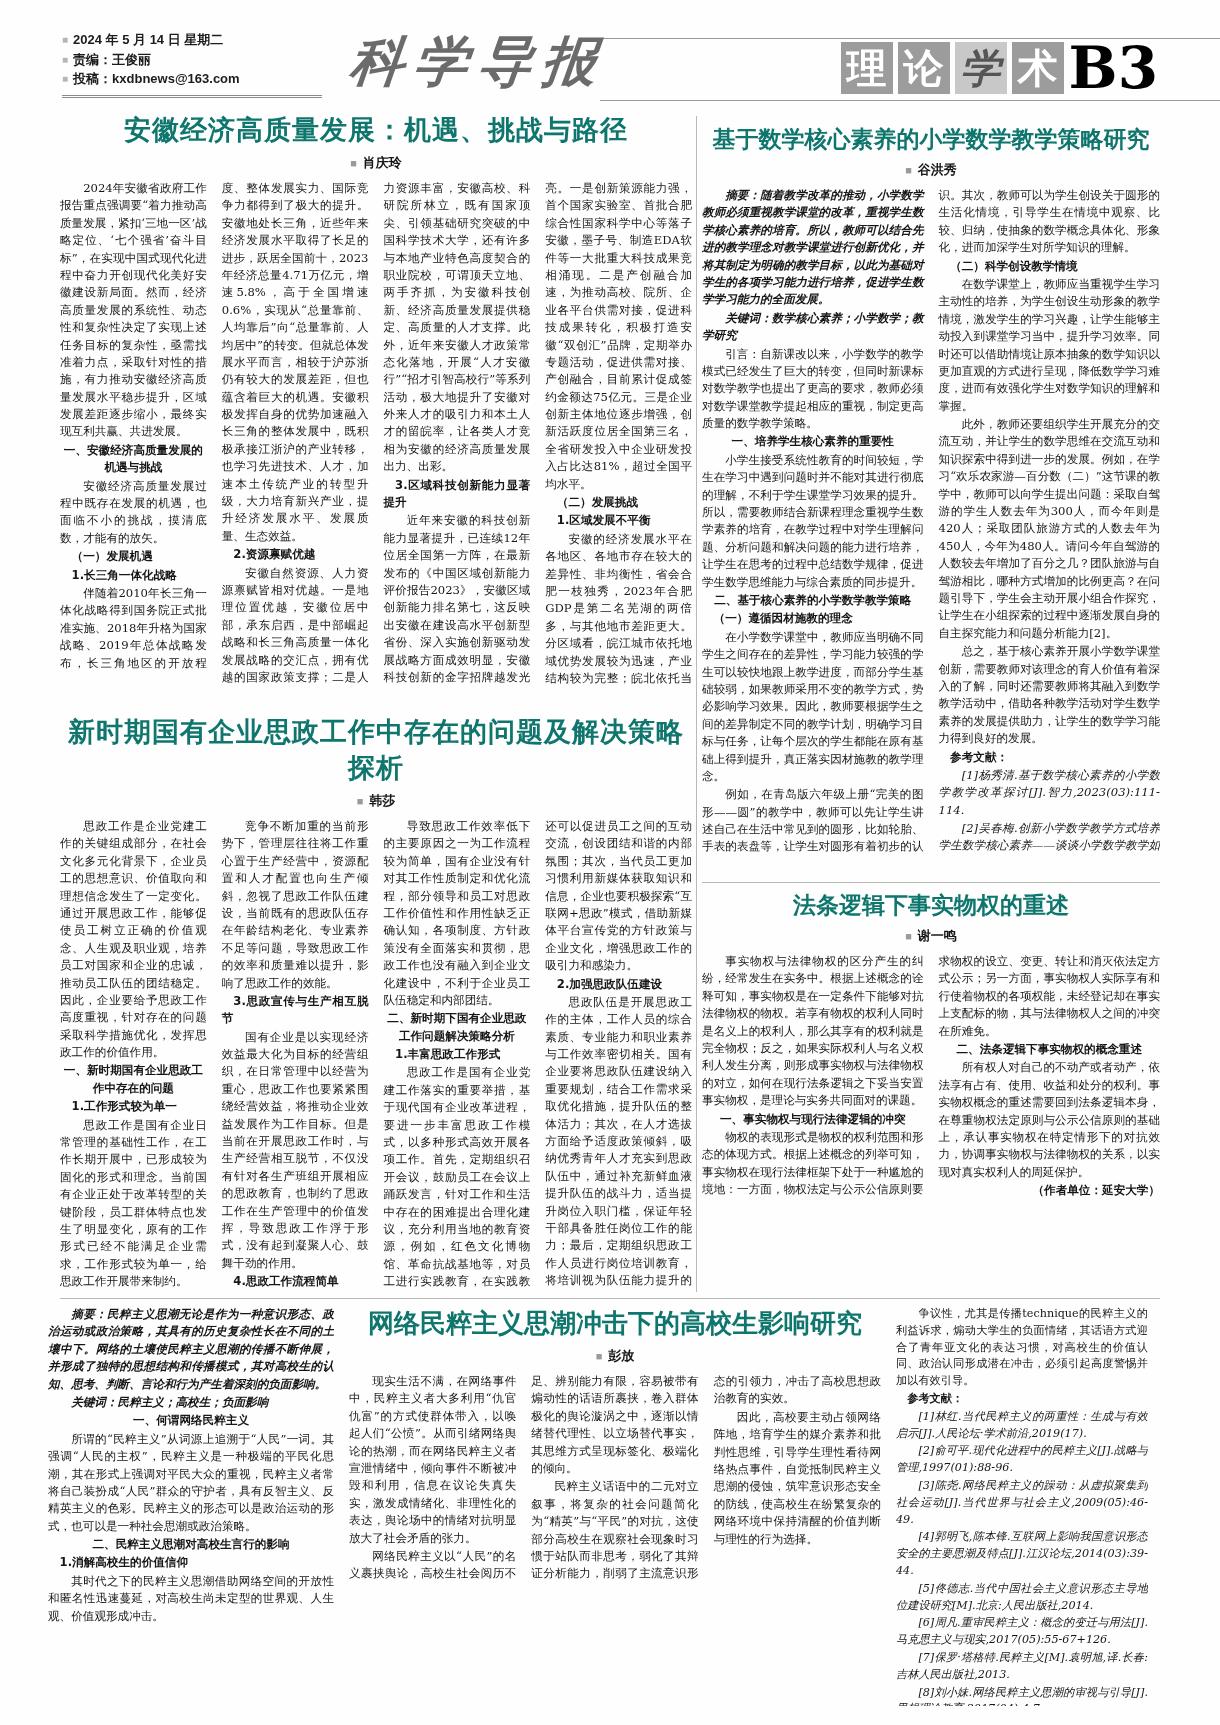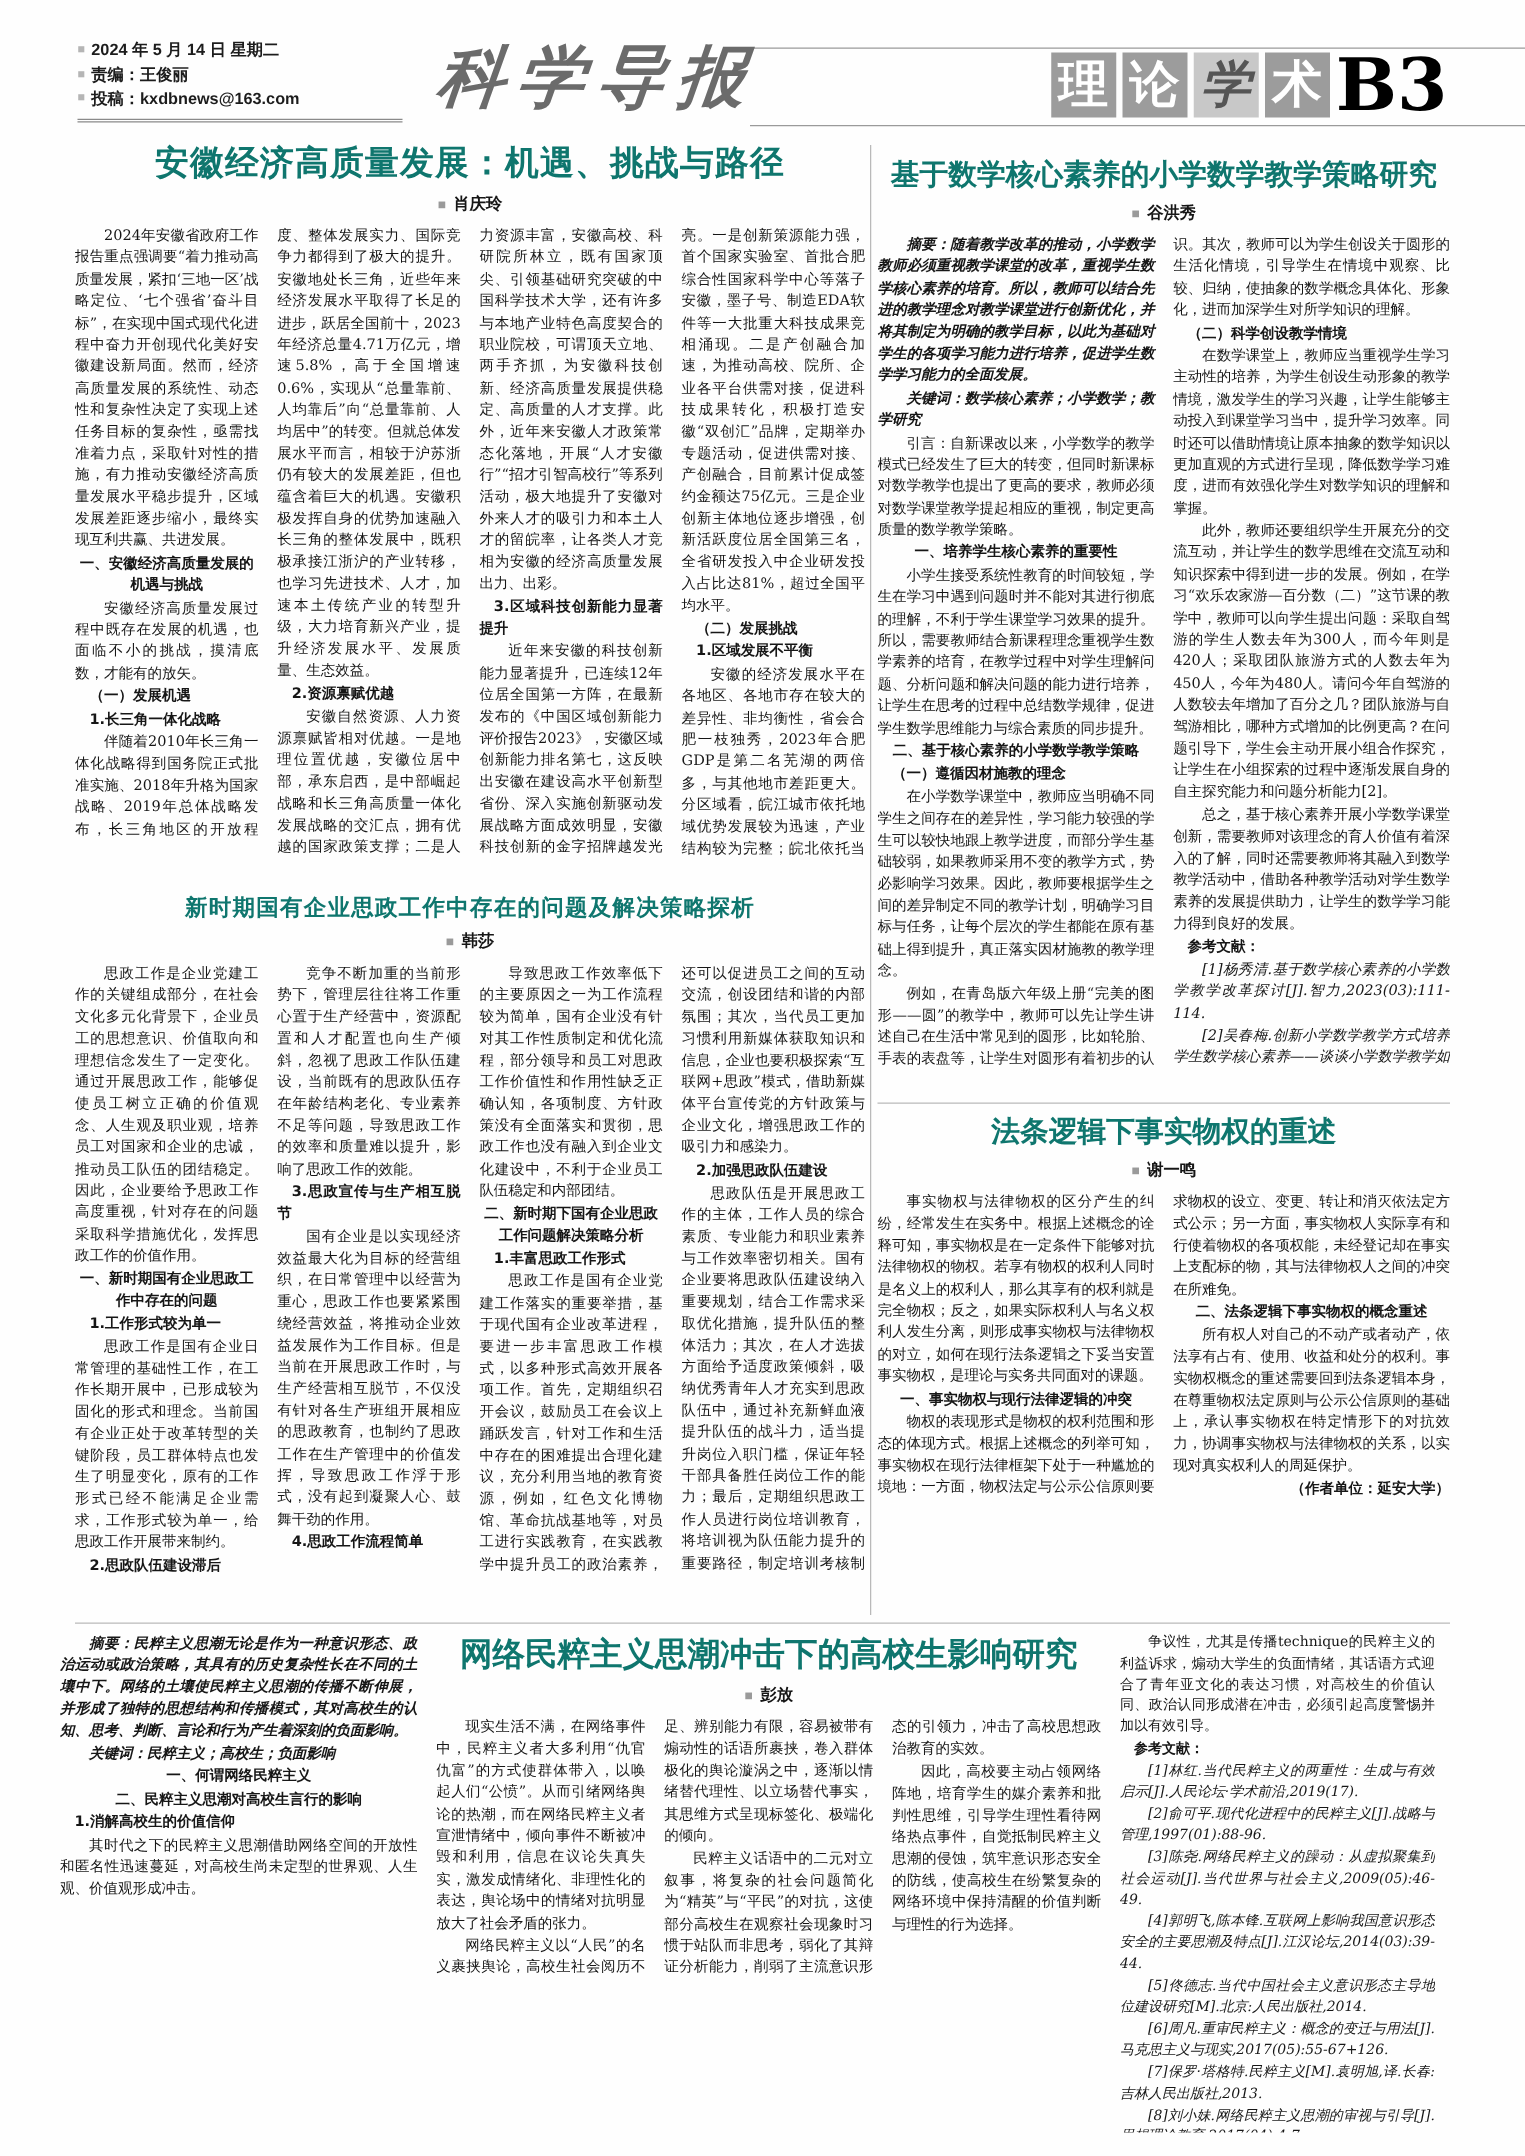--- a/index.html
+++ b/index.html
@@ -43,21 +43,21 @@
 
   #art1{left:60px;top:112px;width:632px;height:592px;}
   #art1 .a-title{font-size:27px;letter-spacing:1px;}
   #art1 .cols{height:508px;}
 
   #art2{left:702px;top:124px;width:458px;height:768px;}
   #art2 .a-title{font-size:23px;}
   #art2 .cols{height:682px;}
 
   #art3{left:60px;top:714px;width:632px;height:578px;}
-  #art3 .a-title{font-size:18px;letter-spacing:1px;}
+  #art3 .a-title{font-size:27px;letter-spacing:1px;}
   #art3 .cols{height:492px;}
 
   #art4{left:702px;top:890px;width:458px;height:402px;}
   #art4 .a-title{font-size:23px;}
   #art4 .cols{height:318px;}
 
   #art5{left:48px;top:1306px;width:1100px;height:400px;display:flex;gap:15px;}
   .a5-left{width:286px;flex:0 0 286px;font-size:11.6px;line-height:1.5;text-align:justify;overflow:hidden;}
   .a5-mid{flex:1;display:flex;flex-direction:column;overflow:hidden;}
   .a5-mid .a-title{font-size:26px;}
@@ -191,20 +191,21 @@
         <p class="t-p">所有权人对自己的不动产或者动产，依法享有占有、使用、收益和处分的权利。事实物权概念的重述需要回到法条逻辑本身，在尊重物权法定原则与公示公信原则的基础上，承认事实物权在特定情形下的对抗效力，协调事实物权与法律物权的关系，以实现对真实权利人的周延保护。</p>
         <p class="t-src">（作者单位：延安大学）</p>
       </div>
   </article>
 
   <article class="art" id="art5">
     <div class="a5-left">
         <p class="t-abs">摘要：民粹主义思潮无论是作为一种意识形态、政治运动或政治策略，其具有的历史复杂性长在不同的土壤中下。网络的土壤使民粹主义思潮的传播不断伸展，并形成了独特的思想结构和传播模式，其对高校生的认知、思考、判断、言论和行为产生着深刻的负面影响。</p>
         <p class="t-abs">关键词：民粹主义；高校生；负面影响</p>
         <p class="t-sec">一、何谓网络民粹主义</p>
+        <p class="t-p">所谓的“民粹主义”从词源上追溯于“人民”一词。其强调“人民的主权”，民粹主义是一种极端的平民化思潮，其在形式上强调对平民大众的重视，民粹主义者常将自己装扮成“人民”群众的守护者，具有反智主义、反精英主义的色彩。民粹主义的形态可以是政治运动的形式，也可以是一种社会思潮或政治策略。</p>
         <p class="t-sec">二、民粹主义思潮对高校生言行的影响</p>
         <p class="t-sub">1.消解高校生的价值信仰</p>
         <p class="t-p">其时代之下的民粹主义思潮借助网络空间的开放性和匿名性迅速蔓延，对高校生尚未定型的世界观、人生观、价值观形成冲击。</p>
       </div>
     <div class="a5-mid">
       <h1 class="a-title">网络民粹主义思潮冲击下的高校生影响研究</h1>
       <div class="byline">
         <span class="bmark">■</span><span>彭放</span>
       </div>
       <div class="cols cols3">

